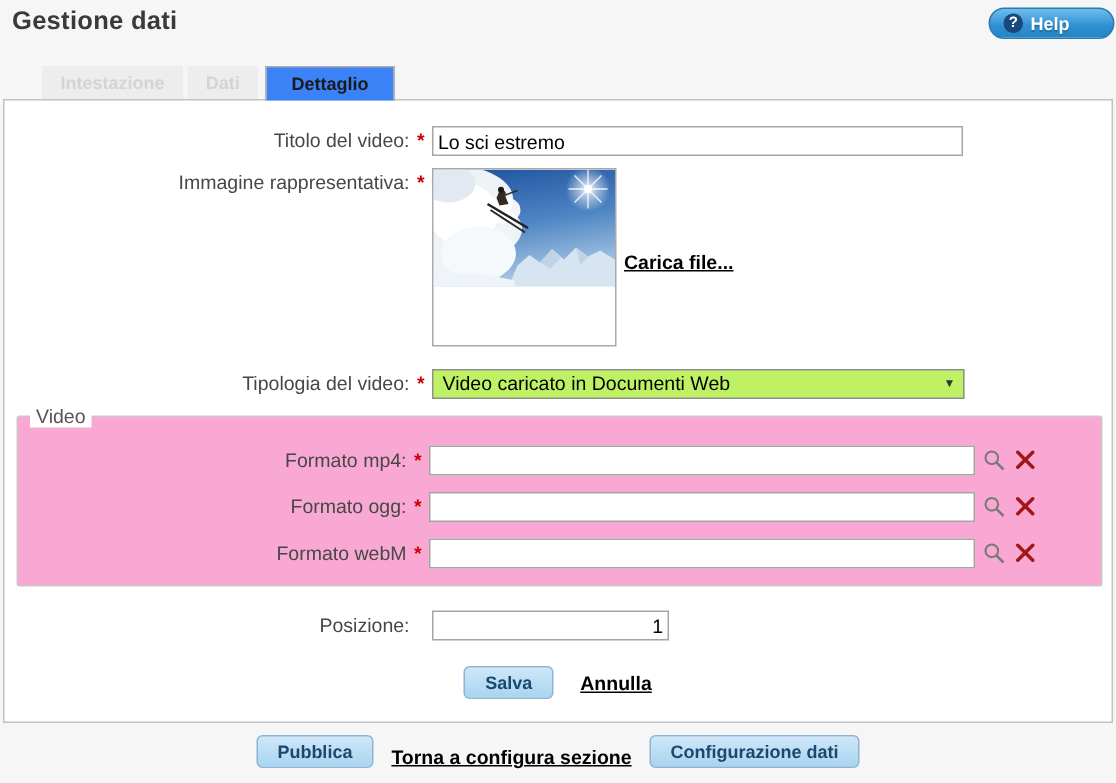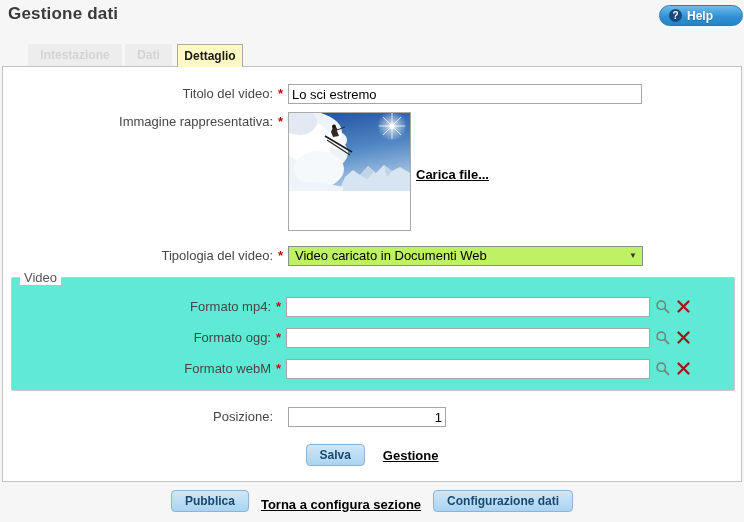--- a/index.html
+++ b/index.html
@@ -29,22 +29,22 @@
   }
   
   .tab{
     position:absolute;top:44px;height:22px;line-height:22px;
     text-align:center;font-weight:bold;font-size:12px;box-sizing:border-box;
   }
   .tab.disabled{background:#ededed;color:#d4d4d4;cursor:default;}
   #tab-intestazione{left:28px;width:94px;}
   #tab-dati{left:125px;width:47px;}
   #tab-dettaglio{
-    left:177px;width:66px;height:23px;z-index:3;
-    background:#fef9c3;color:#1a1a1a;
+    left:177px;width:86px;height:23px;z-index:3;
+    background:#3b82f6;color:#1a1a1a;
     border:1px solid #ababab;border-bottom:none;cursor:pointer;
   }
   
   .panel{
     position:absolute;left:2px;top:66px;width:740px;height:416px;
     background:#fff;border:1px solid #c2c2c2;box-sizing:border-box;
   }
   .row{position:absolute;left:0;width:100%;display:flex;align-items:flex-start;}
   .lbl{width:270px;text-align:right;color:#474747;padding-top:2px;flex:none;}
   .req{width:15px;text-align:center;color:#cc0000;font-weight:bold;padding-top:2px;flex:none;}
@@ -70,21 +70,21 @@
     border:1px solid #8f8f8f;background:#bef264;color:#000;
     line-height:18px;padding-left:6px;cursor:pointer;
   }
   .sel-arrow{
     position:absolute;right:5px;top:0;height:18px;line-height:18px;
     font-size:8px;color:#333;
   }
   
   .group{
     position:absolute;left:8px;top:210px;width:724px;height:114px;
-    border:1px solid #c9c9c9;border-radius:2px;box-sizing:border-box;background:#5eead4;
+    border:1px solid #c9c9c9;border-radius:2px;box-sizing:border-box;background:#f9a8d4;
   }
   .group-legend{
     position:absolute;left:8px;top:-8px;background:#fff;padding:0 4px;
     color:#555;font-size:13px;
   }
   .frow{position:absolute;left:0;width:100%;display:flex;align-items:flex-start;}
   .frow .lbl{width:259px;}
   .fmt{width:356px;}
   #frow-mp4{top:19px;} #frow-ogg{top:50px;} #frow-webm{top:81px;}
   .icon-btn{margin:2px 0 0 5px;cursor:pointer;flex:none;display:block;background:none;border:none;padding:0;}
@@ -239,21 +239,21 @@
   </div>
 
   <div class="row" id="row-posizione">
     <div class="lbl">Posizione:</div>
     <div class="req"></div>
     <input class="txt" id="posizione-input" type="text" value="1" style="">
   </div>
 
   <div class="row" id="row-actions">
     <button class="btn-blue">Salva</button>
-    <a class="dark-link">Gestione</a>
+    <a class="dark-link">Annulla</a>
   </div>
 
 </div>
 
 <div class="footer">
   <button class="btn-blue">Pubblica</button>
   <a class="dark-link">Torna a configura sezione</a>
   <button class="btn-blue">Configurazione dati</button>
 </div>
 

